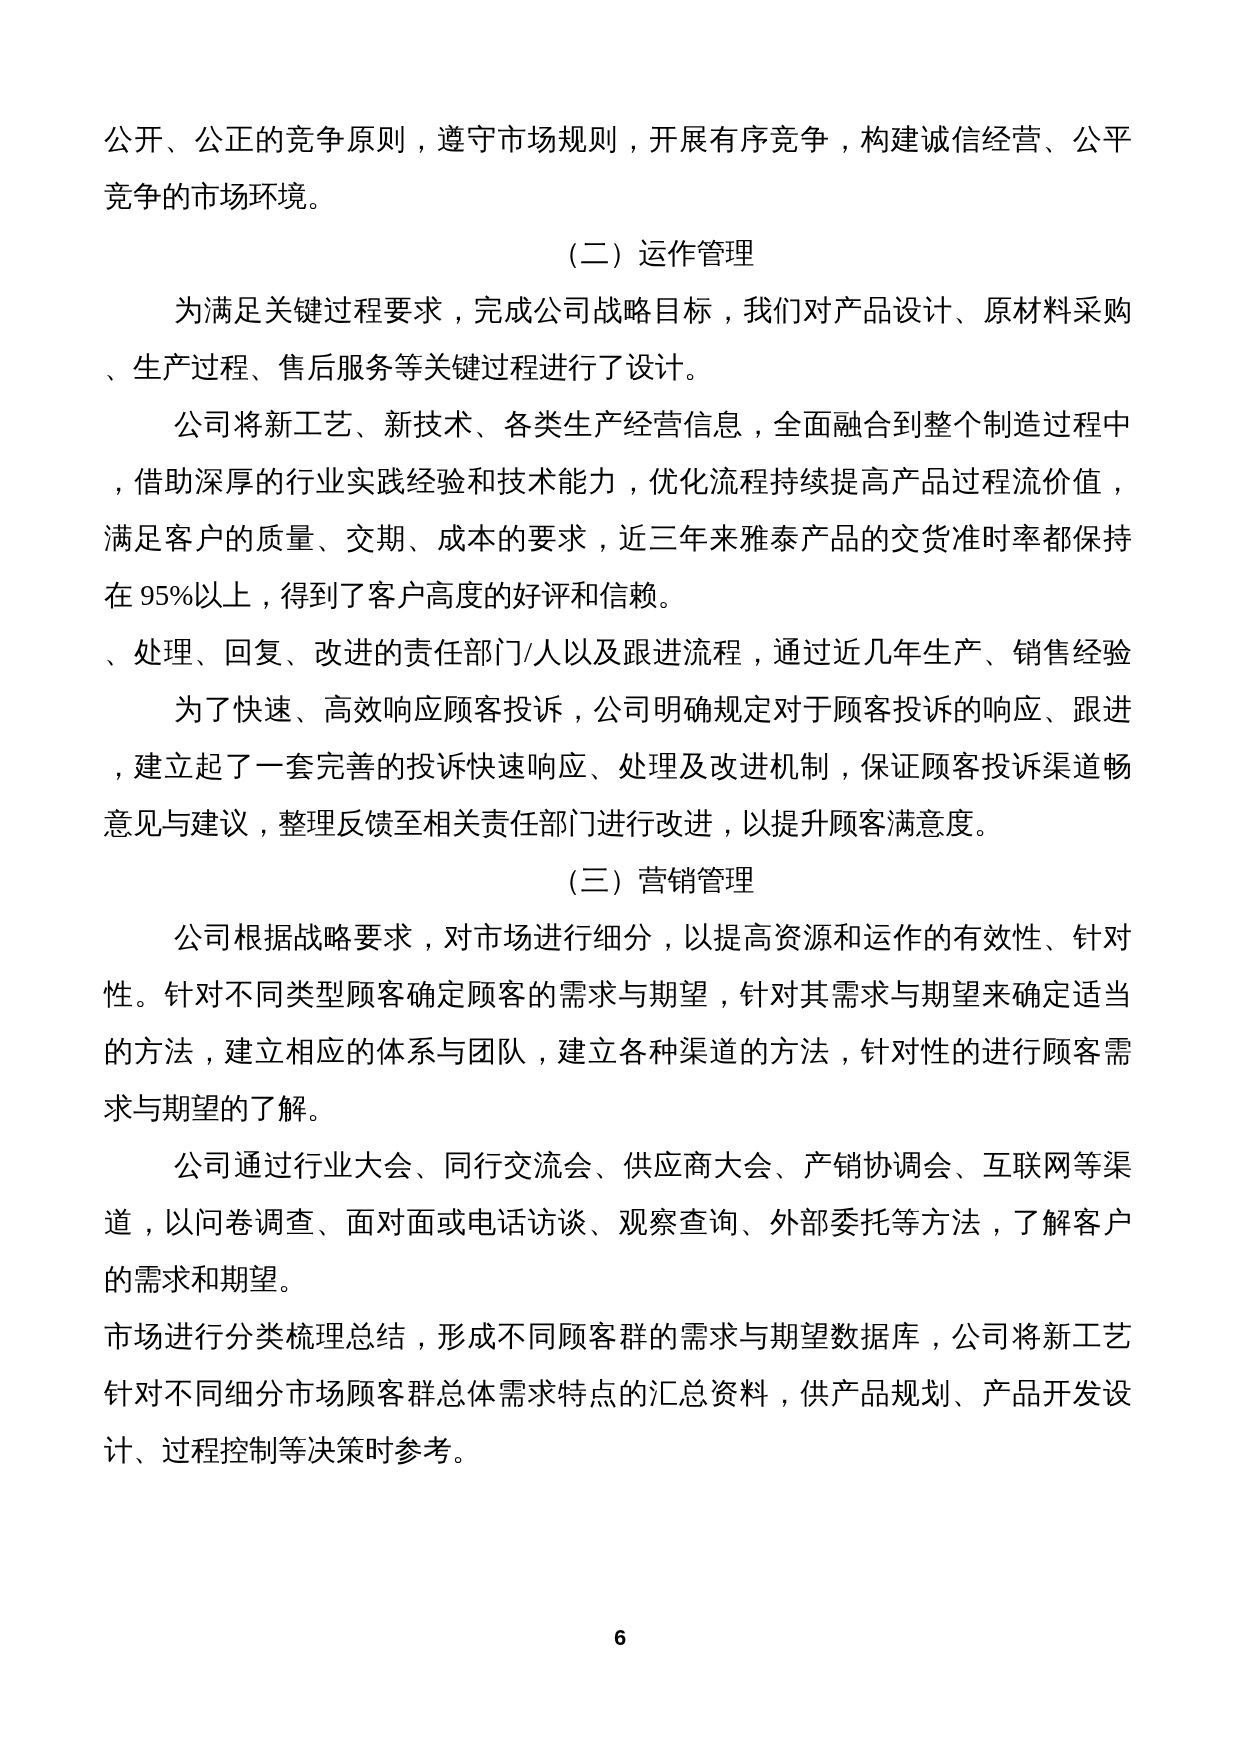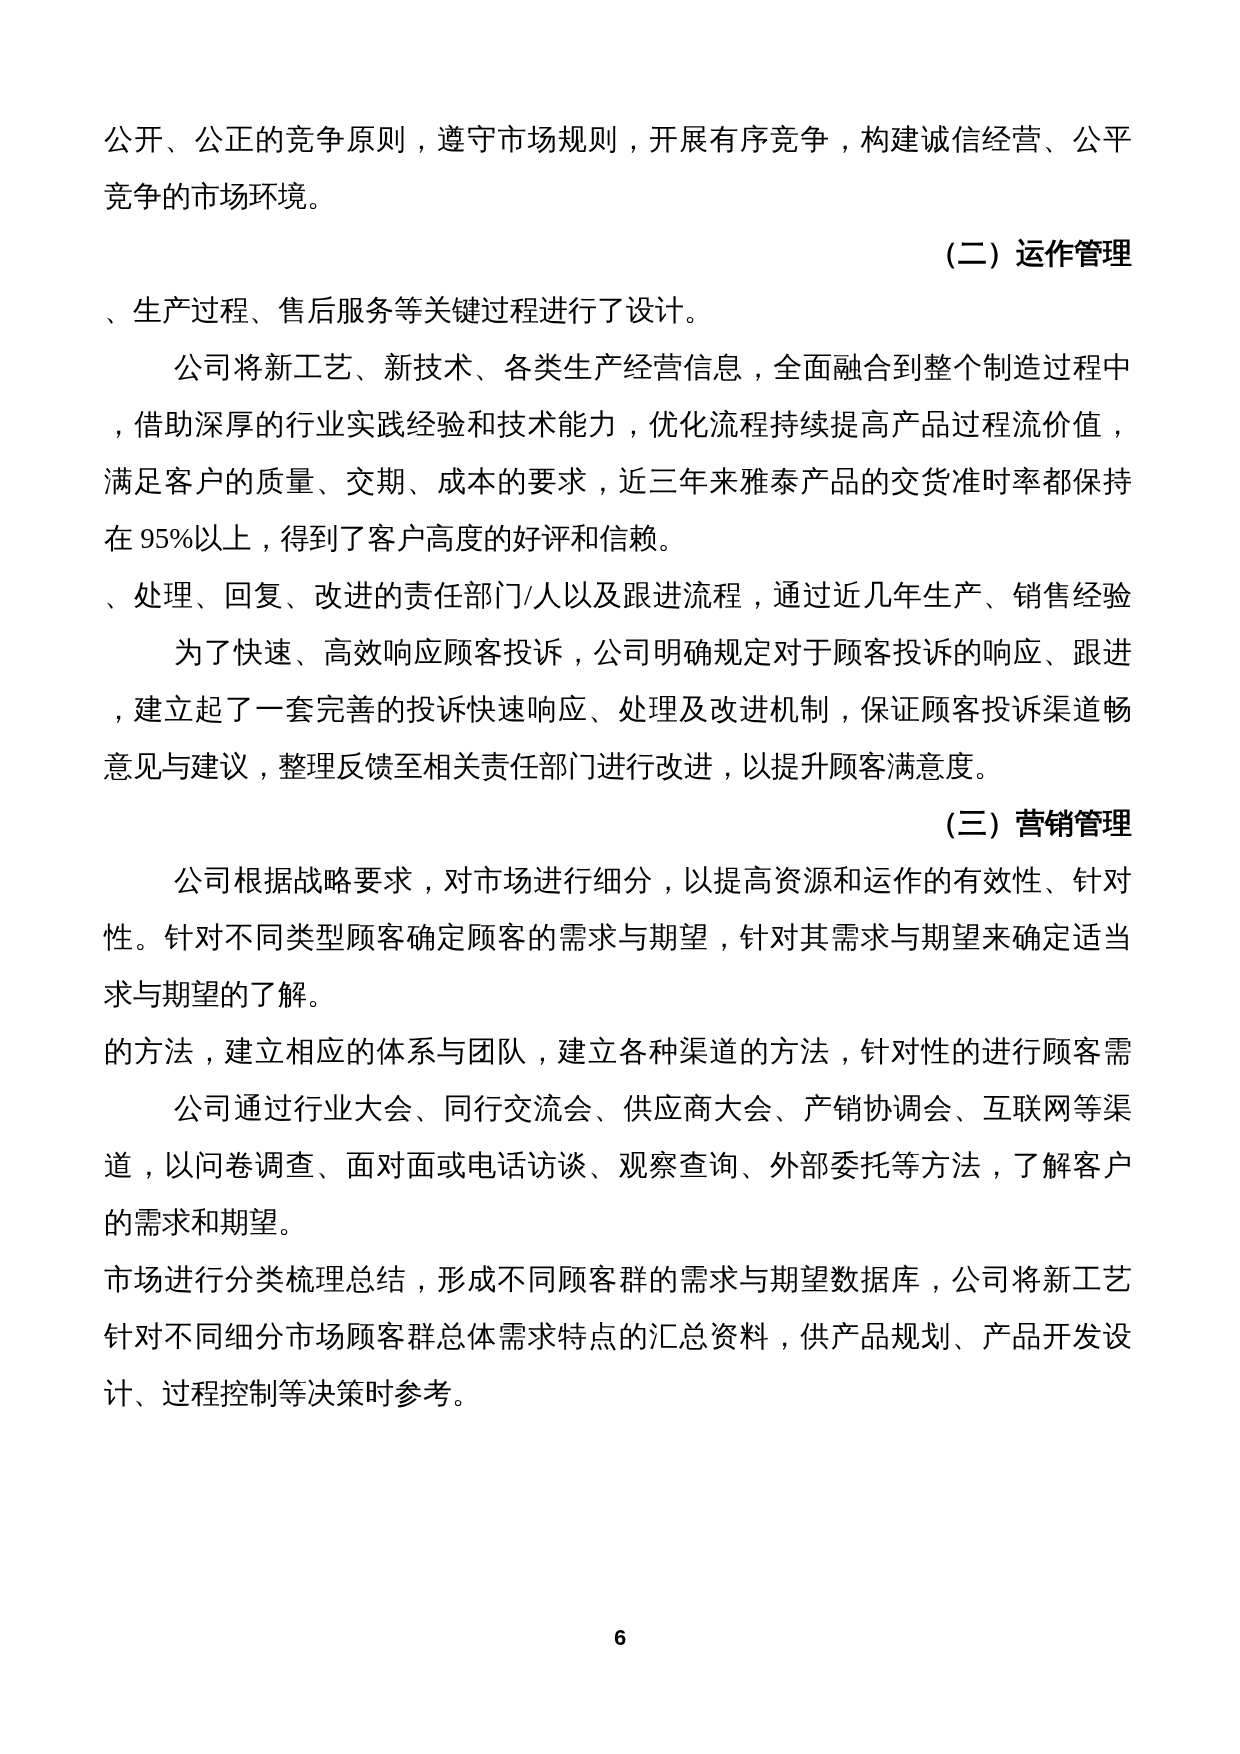--- a/index.html
+++ b/index.html
@@ -34,22 +34,21 @@
   
   .line.fill {
     text-align: justify;
     text-align-last: justify;
   }
   
   .line.indent {
     text-indent: 70px;
   }
   .paragraph.heading .line {
-    text-align: right;
-    font-weight: bold;
+    text-align: center;
   }
   .footer {
     position: absolute;
     left: 0;
     top: 1624px;
     width: 1240px;
     text-align: center;
   }
   .page-number {
     font-family: "Liberation Sans", "DejaVu Sans", sans-serif;
@@ -66,42 +65,43 @@
 <div class="page">
   <div class="content">
       <div class="paragraph continuation">
         <div class="line fill">公开、公正的竞争原则，遵守市场规则，开展有序竞争，构建诚信经营、公平</div>
         <div class="line">竞争的市场环境。</div>
       </div>
       <div class="paragraph heading">
         <div class="line indent">（二）运作管理</div>
       </div>
       <div class="paragraph body">
+        <div class="line fill indent">为满足关键过程要求，完成公司战略目标，我们对产品设计、原材料采购</div>
         <div class="line">、生产过程、售后服务等关键过程进行了设计。</div>
       </div>
       <div class="paragraph body">
         <div class="line fill indent">公司将新工艺、新技术、各类生产经营信息，全面融合到整个制造过程中</div>
         <div class="line fill">，借助深厚的行业实践经验和技术能力，优化流程持续提高产品过程流价值，</div>
         <div class="line fill">满足客户的质量、交期、成本的要求，近三年来雅泰产品的交货准时率都保持</div>
         <div class="line">在 95%以上，得到了客户高度的好评和信赖。</div>
       </div>
       <div class="paragraph body">
         <div class="line fill">、处理、回复、改进的责任部门/人以及跟进流程，通过近几年生产、销售经验</div>
         <div class="line fill indent">为了快速、高效响应顾客投诉，公司明确规定对于顾客投诉的响应、跟进</div>
         <div class="line fill">，建立起了一套完善的投诉快速响应、处理及改进机制，保证顾客投诉渠道畅</div>
         <div class="line">意见与建议，整理反馈至相关责任部门进行改进，以提升顾客满意度。</div>
       </div>
       <div class="paragraph heading">
         <div class="line indent">（三）营销管理</div>
       </div>
       <div class="paragraph body">
         <div class="line fill indent">公司根据战略要求，对市场进行细分，以提高资源和运作的有效性、针对</div>
         <div class="line fill">性。针对不同类型顾客确定顾客的需求与期望，针对其需求与期望来确定适当</div>
+        <div class="line fill">的方法，建立相应的体系与团队，建立各种渠道的方法，针对性的进行顾客需</div>
         <div class="line">求与期望的了解。</div>
-        <div class="line fill">的方法，建立相应的体系与团队，建立各种渠道的方法，针对性的进行顾客需</div>
       </div>
       <div class="paragraph body">
         <div class="line fill indent">公司通过行业大会、同行交流会、供应商大会、产销协调会、互联网等渠</div>
         <div class="line fill">道，以问卷调查、面对面或电话访谈、观察查询、外部委托等方法，了解客户</div>
         <div class="line">的需求和期望。</div>
       </div>
       <div class="paragraph body">
         <div class="line fill">市场进行分类梳理总结，形成不同顾客群的需求与期望数据库，公司将新工艺</div>
         <div class="line fill">针对不同细分市场顾客群总体需求特点的汇总资料，供产品规划、产品开发设</div>
         <div class="line">计、过程控制等决策时参考。</div>

